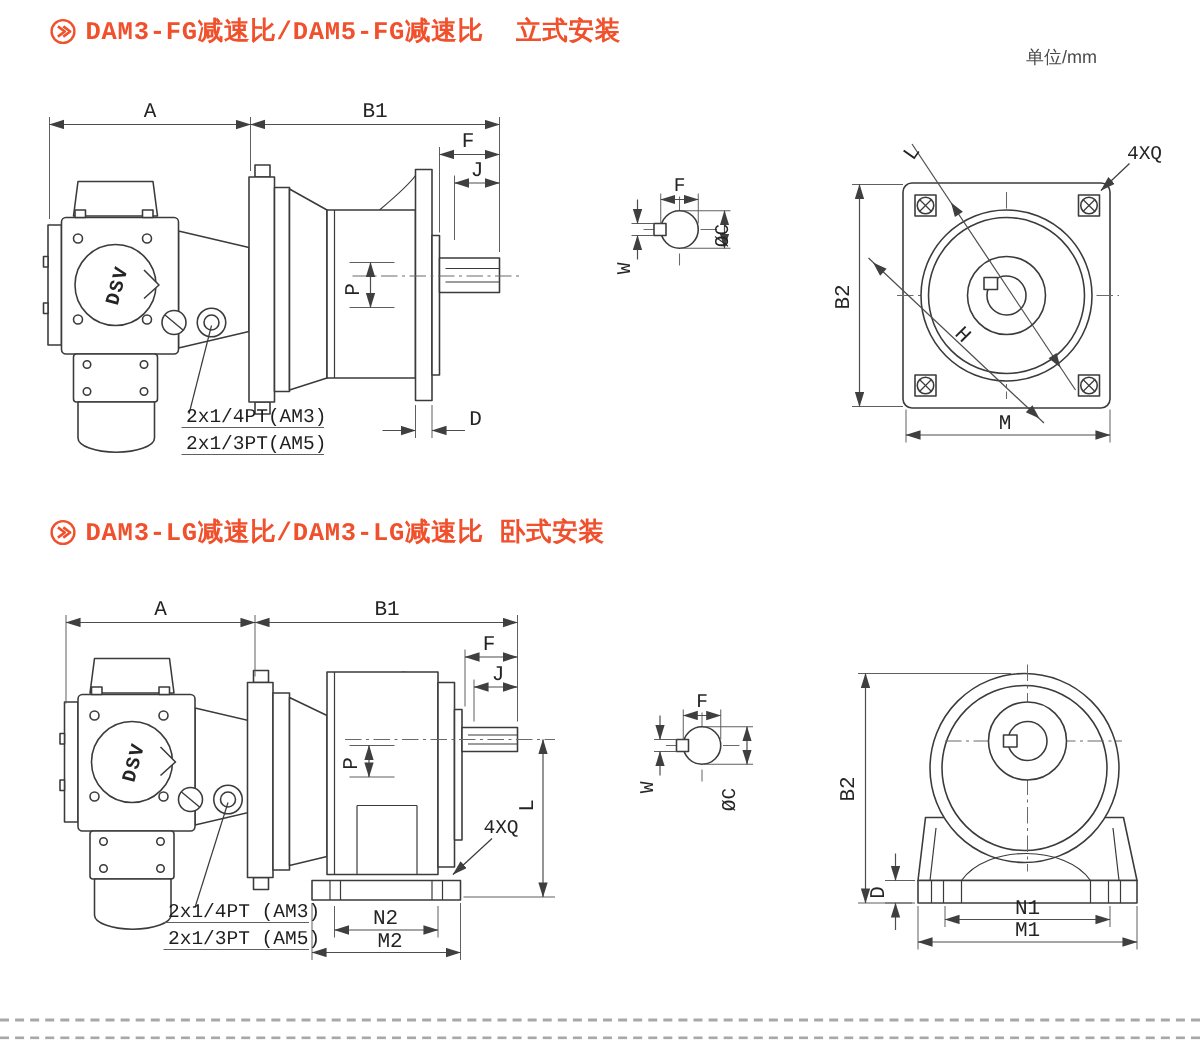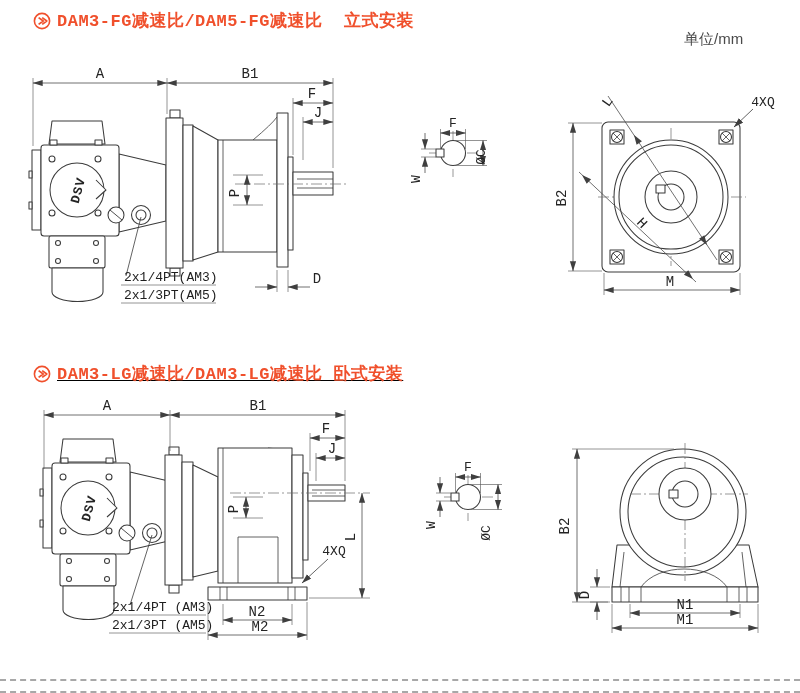--- a/index.html
+++ b/index.html
@@ -1,21 +1,21 @@
 <!DOCTYPE html>
 <html><head>
 <meta charset="utf-8">
 <style>
   html,body{margin:0;padding:0;background:#fff;}
   #page{position:relative;width:800px;height:693px;background:#fff;overflow:hidden;
         font-family:"Liberation Sans",sans-serif;padding-left:11px;}
   .title-row{position:absolute;left:33px;display:flex;align-items:center;gap:6px;}
   .title-text{font-family:"Liberation Mono","DejaVu Sans",monospace;
               font-size:17px;font-weight:600;color:#f0502c;letter-spacing:.5px;white-space:pre;}
-  .units{position:absolute;left:684px;top:30px;font-size:15px;color:#4a4a4a;}
+  .units{position:absolute;left:684px;top:30px;font-size:12px;color:#4a4a4a;}
   .dashline{position:absolute;left:0;width:800px;height:0;border-top:2px dashed #a8a8a8;}
   svg{position:absolute;left:0;}
   
   .ol{fill:#fff;stroke:#3b3b3b;stroke-width:1.05;stroke-linejoin:round;}
   .ln{fill:none;stroke:#3b3b3b;stroke-width:.8;}
   .dm{fill:none;stroke:#4d4d4d;stroke-width:.8;}
   .ext{fill:none;stroke:#5a5a5a;stroke-width:.65;}
   .cl{fill:none;stroke:#6a6a6a;stroke-width:.7;stroke-dasharray:11 3 2 3;}
   .ah{fill:#3f3f3f;stroke:none;}
   text.dt{font:14px "Liberation Mono","DejaVu Sans Mono",monospace;fill:#242424;text-anchor:middle;}
@@ -201,21 +201,21 @@
       <text class="dt" transform="translate(566,138) rotate(-90)">B2</text>
       <line class="ext" x1="604" y1="213" x2="604" y2="235"></line>
       <line class="ext" x1="740" y1="213" x2="740" y2="235"></line>
       <line class="dm" x1="604" y1="230" x2="740" y2="230" marker-start="url(#arr)" marker-end="url(#arr)"></line>
       <text class="dt" x="670" y="226">M</text>
       <text class="sm" x="763" y="46">4XQ</text>
       <line class="ln" x1="753" y1="49" x2="734" y2="67" marker-end="url(#arr)"></line>
     </g>
   </svg>
 
-  <div class="title-row" style="top:362px;text-decoration:underline;">
+  <div class="title-row" style="top:343px;">
     <svg width="18" height="18" viewBox="0 0 18 18" style="position:static">
       <circle cx="9" cy="9" r="7.6" fill="none" stroke="#f0502c" stroke-width="1.6"></circle>
       <path d="M5.6,5.6 L10.2,9 L5.6,12.4 M9.2,5.6 L13.8,9 L9.2,12.4" fill="none" stroke="#f0502c" stroke-width="1.7" stroke-linejoin="round"></path>
     </svg>
     <span class="title-text">DAM3-LG减速比/DAM3-LG减速比 卧式安装</span>
   </div>
 
   <svg style="top:385px" width="800" height="262" viewBox="0 0 800 262" xmlns="http://www.w3.org/2000/svg" xmlns:xlink="http://www.w3.org/1999/xlink">
 
     <g>

